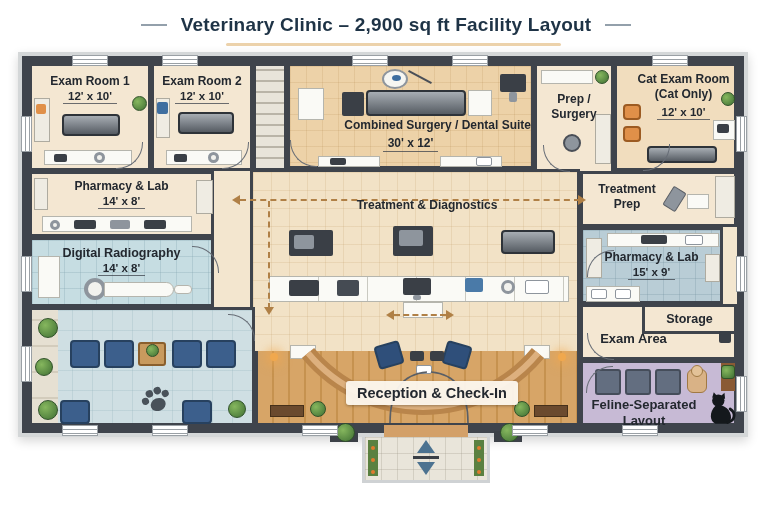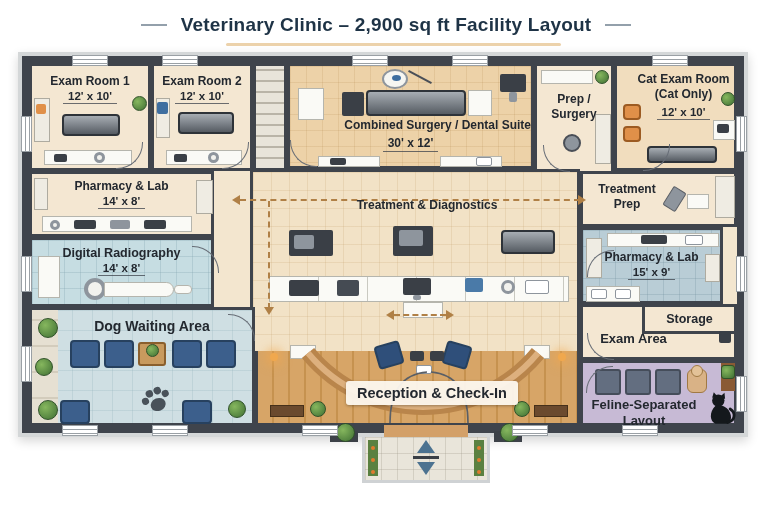--- a/index.html
+++ b/index.html
@@ -213,21 +213,20 @@
       <div class="f device" style="left:136px;top:24px;width:12px;height:12px;"></div>
       <div class="arc bl" style="left:4px;top:26px;"></div>
     </div>
 
     <div class="room beige" style="left:620px;top:248px;width:95px;height:30px;">
       <div class="lbl" style="left:0;right:0;top:5px;font-size:12.5px;">Storage</div>
     </div>
 
     <div class="room dogfloor" style="left:7px;top:251px;width:226px;height:119px;">
       <div style="position:absolute;left:0;top:0;width:26px;height:113px;background:repeating-linear-gradient(0deg,#e6e0d2 0 24px,#d3ccbc 24px 26px);"></div>
-      <div class="lbl" style="left:30px;width:180px;top:8px;font-size:14px;">Dog Waiting Area</div>
       <div class="f plant" style="left:6px;top:8px;width:20px;height:20px;"></div>
       <div class="f plant" style="left:3px;top:48px;width:18px;height:18px;"></div>
       <div class="f plant" style="left:6px;top:90px;width:20px;height:20px;"></div>
       <div class="f plant" style="left:196px;top:90px;width:18px;height:18px;"></div>
       <div class="f chair-b" style="left:38px;top:30px;width:30px;height:28px;"></div>
       <div class="f chair-b" style="left:72px;top:30px;width:30px;height:28px;"></div>
       <div class="f" style="left:106px;top:32px;width:28px;height:24px;background:#c89a5e;border:2px solid #8a5f2d;border-radius:3px;"></div>
       <div class="f plant" style="left:114px;top:34px;width:13px;height:13px;"></div>
       <div class="f chair-b" style="left:140px;top:30px;width:30px;height:28px;"></div>
       <div class="f chair-b" style="left:174px;top:30px;width:30px;height:28px;"></div>

